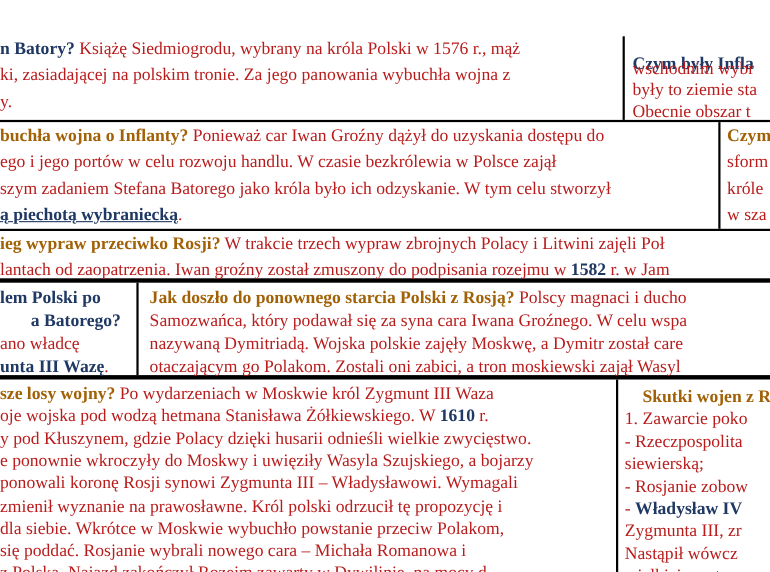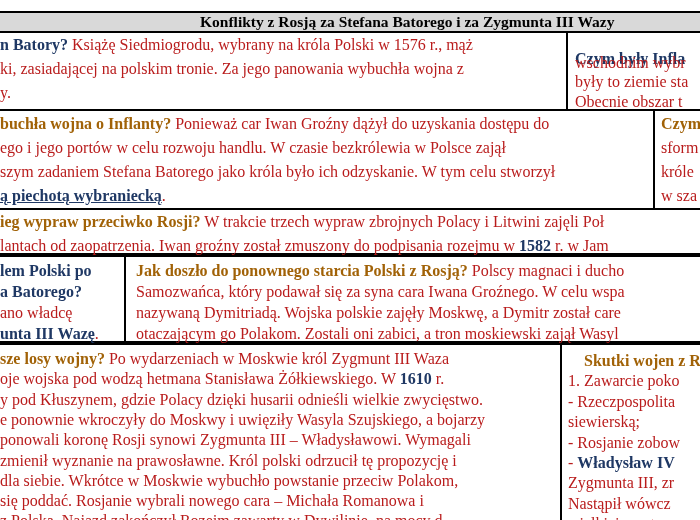--- a/index.html
+++ b/index.html
@@ -25,23 +25,20 @@
   .sp-n{font-weight:normal;color:#b91c1c;}
   .sp-b{font-weight:bold;color:#a16207;}
   .sp-nb{font-weight:bold;color:var(--navy,#1f3864);}
   .sp-nbu{font-weight:bold;color:var(--navy,#1f3864);text-decoration:underline;}
 </style>
 </head>
 <body>
 
 <div id="doc">
 
-  <div id="header-band">
-    <span class="title">Konflikty z Rosją za Stefana Batorego i za Zygmunta III Wazy</span>
-  </div>
 
   <div class="hline" style="top:109px;width:700px;height:2px;"></div>
   <div class="hline" style="top:208px;width:700px;height:2px;"></div>
   <div class="hline" style="top:253px;width:700px;height:4px;"></div>
   <div class="hline" style="top:341px;width:700px;height:4px;"></div>
 
   <div class="vline" style="left:566px;top:33px;height:76px;"></div>
   <div class="vline" style="left:653px;top:111px;height:97px;"></div>
   <div class="vline" style="left:124px;top:257px;height:84px;"></div>
   <div class="vline" style="left:560px;top:345px;height:175px;"></div>
@@ -69,21 +66,21 @@
         <div class="tline" style="left: 661px; top: 139px;"><span class="sp-n">sform</span></div>
         <div class="tline" style="left: 661px; top: 163px;"><span class="sp-n">króle</span></div>
         <div class="tline" style="left: 661px; top: 187px;"><span class="sp-n">w sza</span></div>
       </div>
       <div class="cell">
         <div class="tline" style="left: 0px; top: 213px;"><span class="sp-b">ieg wypraw przeciwko Rosji?</span><span class="sp-n"> W trakcie trzech wypraw zbrojnych Polacy i Litwini zajęli Poł</span></div>
         <div class="tline" style="left: 0px; top: 237px;"><span class="sp-n">lantach od zaopatrzenia. Iwan groźny został zmuszony do podpisania rozejmu w </span><span class="sp-nb">1582</span><span class="sp-n"> r. w Jam</span></div>
       </div>
       <div class="cell">
         <div class="tline" style="left: 0px; top: 262px;"><span class="sp-nb">lem Polski po</span></div>
-        <div class="tline" style="left: 0px; top: 283px;"><span class="sp-nb">a Batorego?</span></div>
+        <div class="tline" style="left: 0px; top: 283px; padding-left: 28px;"><span class="sp-nb">a Batorego?</span></div>
         <div class="tline" style="left: 0px; top: 304px;"><span class="sp-n">ano władcę</span></div>
         <div class="tline" style="left: 0px; top: 325px;"><span class="sp-nb">unta III Wazę</span><span class="sp-n">.</span></div>
       </div>
       <div class="cell">
         <div class="tline" style="left: 136px; top: 262px;"><span class="sp-b">Jak doszło do ponownego starcia Polski z Rosją?</span><span class="sp-n"> Polscy magnaci i ducho</span></div>
         <div class="tline" style="left: 136px; top: 283px;"><span class="sp-n">Samozwańca, który podawał się za syna cara Iwana Groźnego. W celu wspa</span></div>
         <div class="tline" style="left: 136px; top: 304px;"><span class="sp-n">nazywaną Dymitriadą. Wojska polskie zajęły Moskwę, a Dymitr został care</span></div>
         <div class="tline" style="left: 136px; top: 325px;"><span class="sp-n">otaczającym go Polakom. Zostali oni zabici, a tron moskiewski zajął Wasyl</span></div>
       </div>
       <div class="cell">

